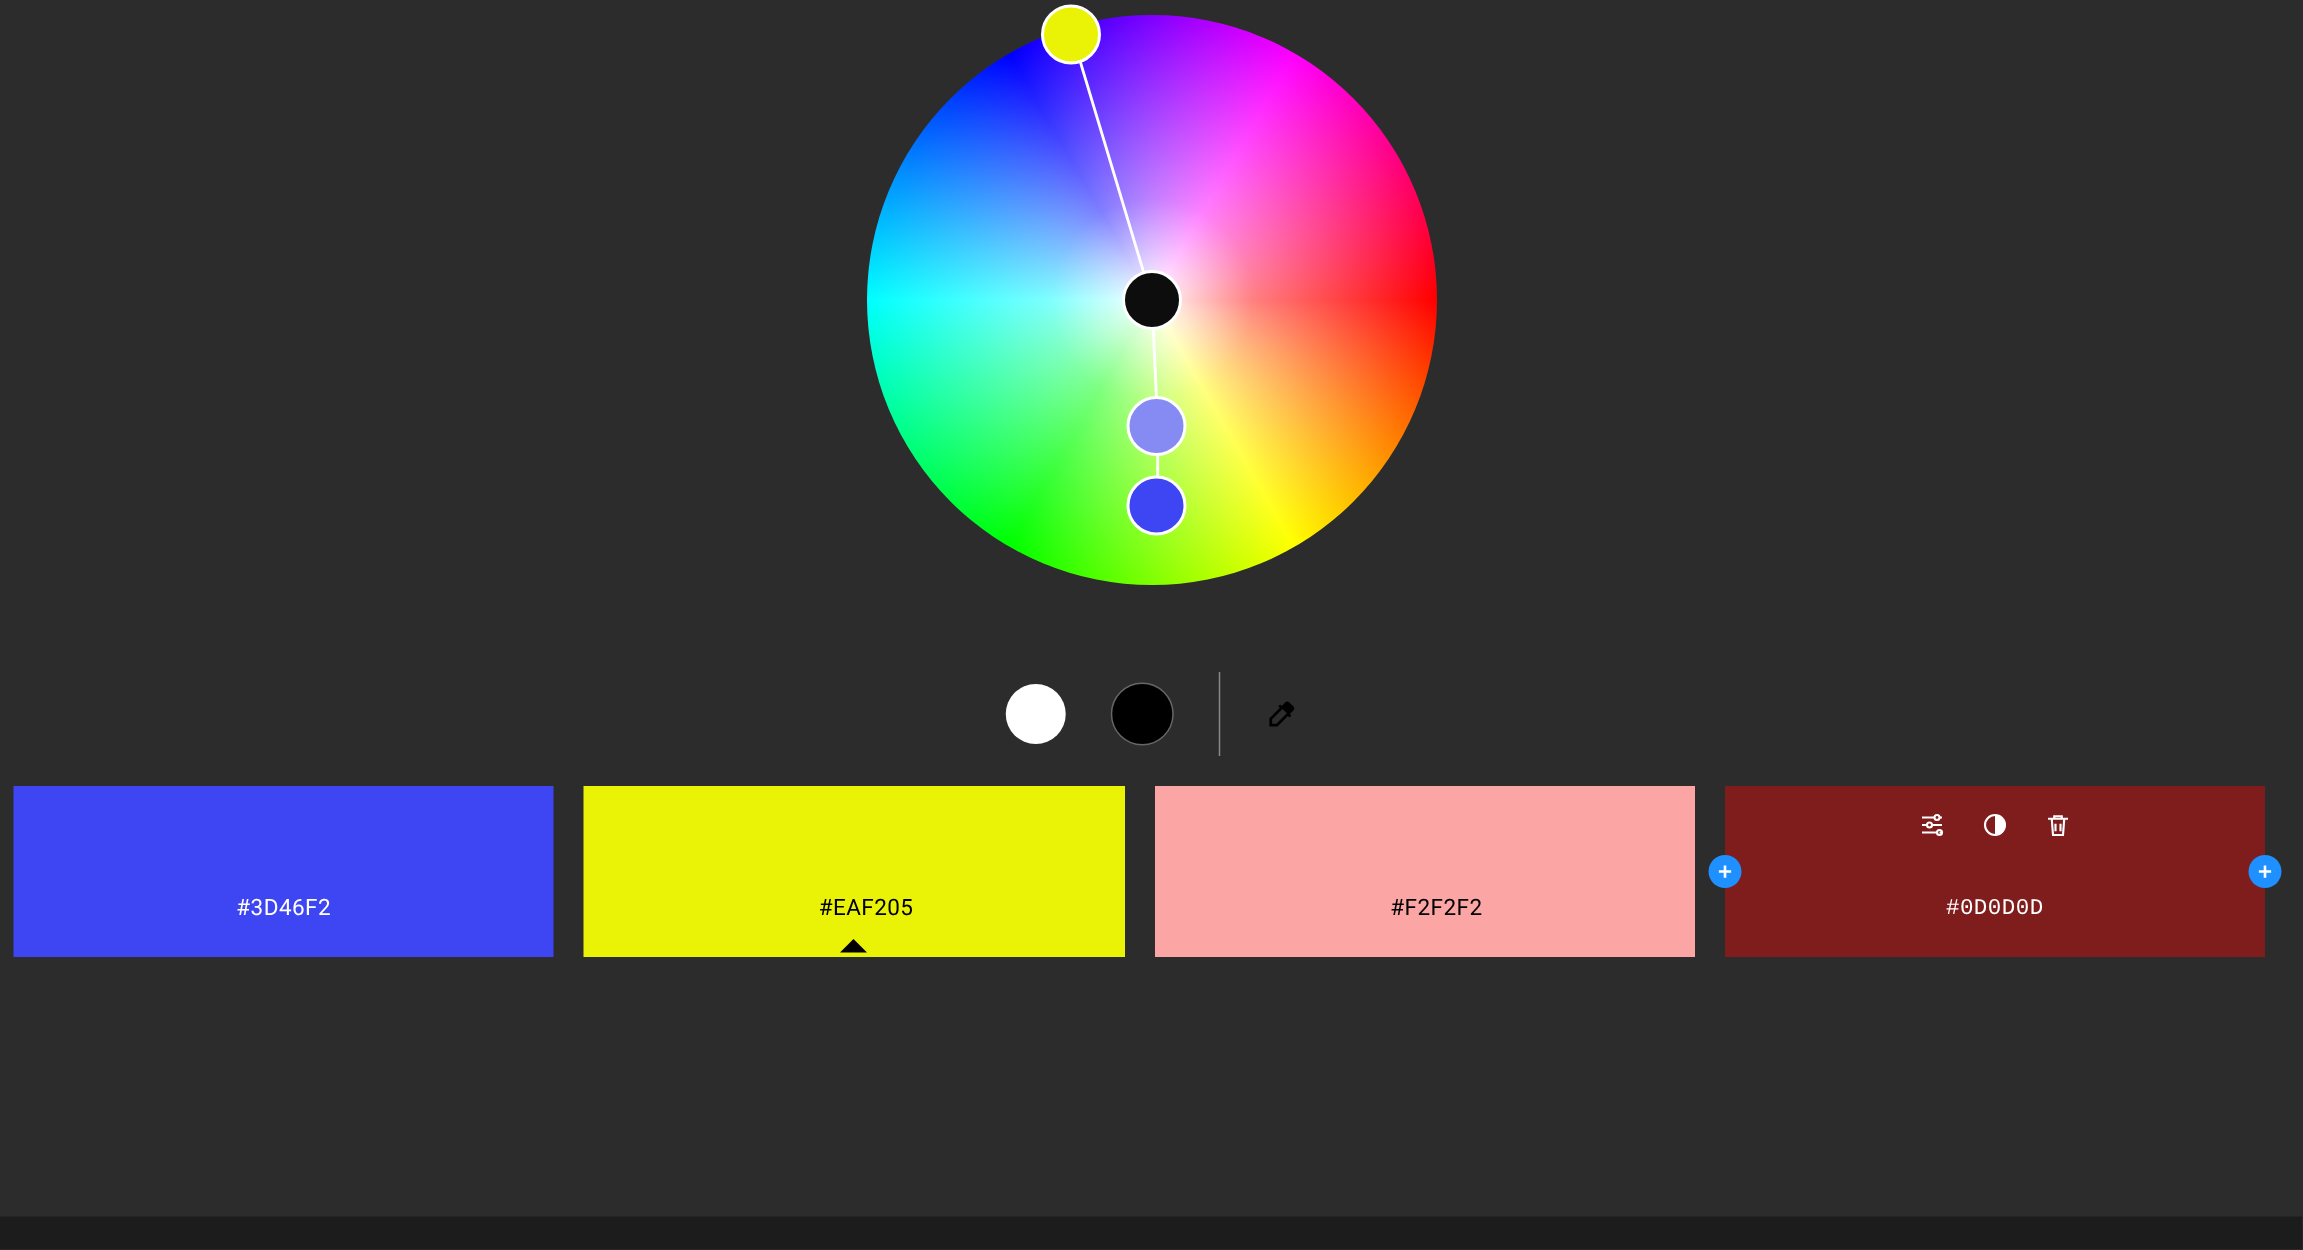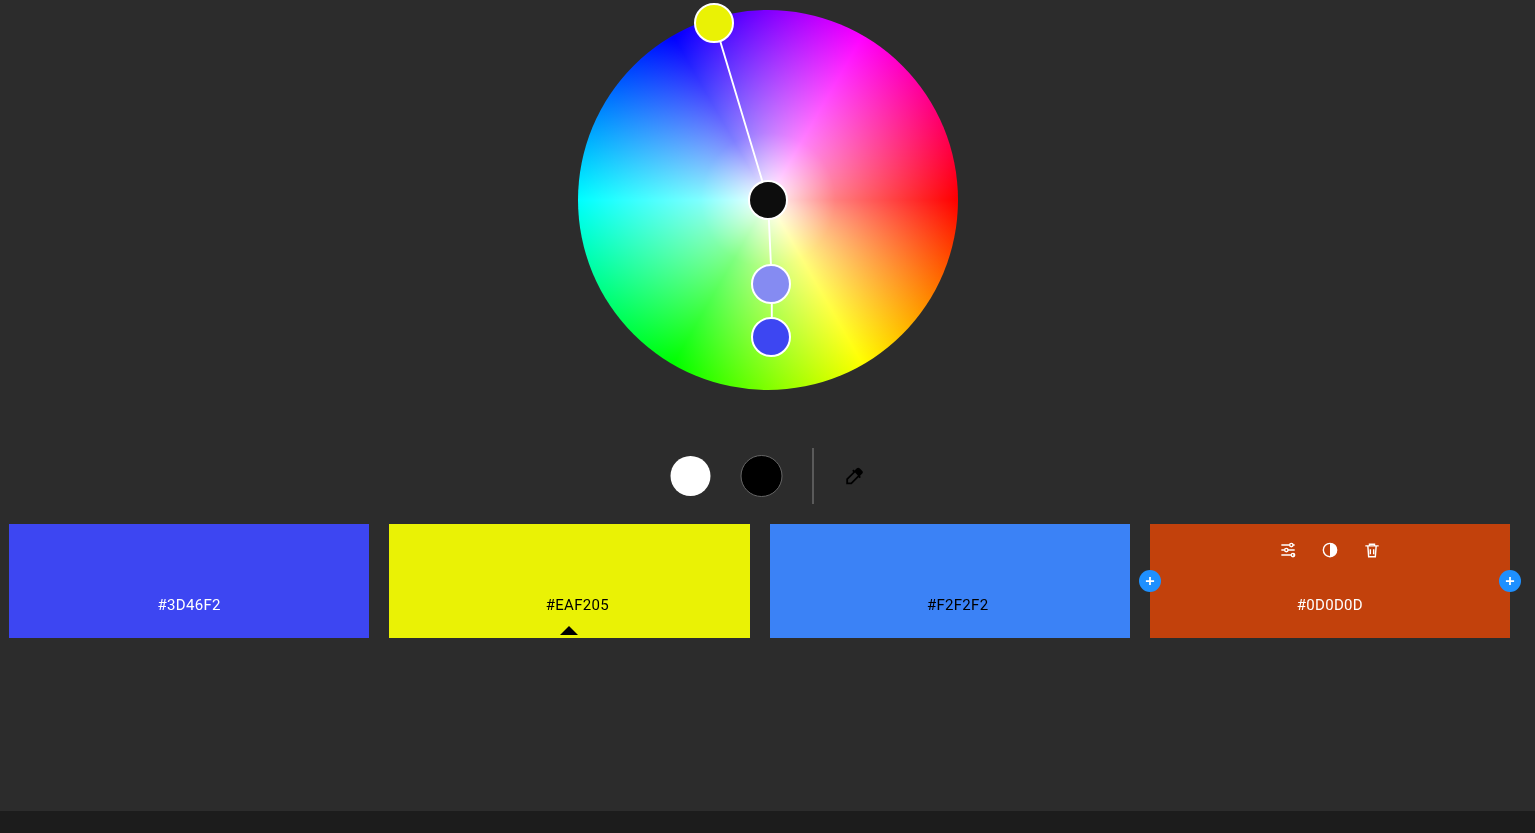--- a/index.html
+++ b/index.html
@@ -104,24 +104,24 @@
   </div>
 
   <div class="palette" id="palette">
       <div class="swatch" style="background: rgb(61, 70, 242);">
         <div class="sw-hex light">#3D46F2</div>
       </div>
       <div class="swatch" style="background: rgb(234, 242, 5);">
         <div class="sw-hex dark">#EAF205</div>
         <div class="sw-base-caret"></div>
       </div>
-      <div class="swatch" style="background: #3b82f6;">
+      <div class="swatch" style="background: #fca5a5;">
         <div class="sw-hex dark">#F2F2F2</div>
       </div>
-      <div class="swatch" style="background: #c2410c; position: relative;">
+      <div class="swatch" style="background: #7f1d1d; position: relative; font-family: Liberation Mono, monospace;">
         <div class="sw-actions">
           <div class="sw-act-btn">
             <svg viewBox="0 0 24 24">
               <path d="M4 6h10M20 6h-2M4 12h4M20 12h-8M4 18h12M20 18h-2"></path>
               <circle cx="16" cy="6" r="2"></circle>
               <circle cx="10" cy="12" r="2"></circle>
               <circle cx="18" cy="18" r="2"></circle>
             </svg>
           </div>
           <div class="sw-act-btn">

